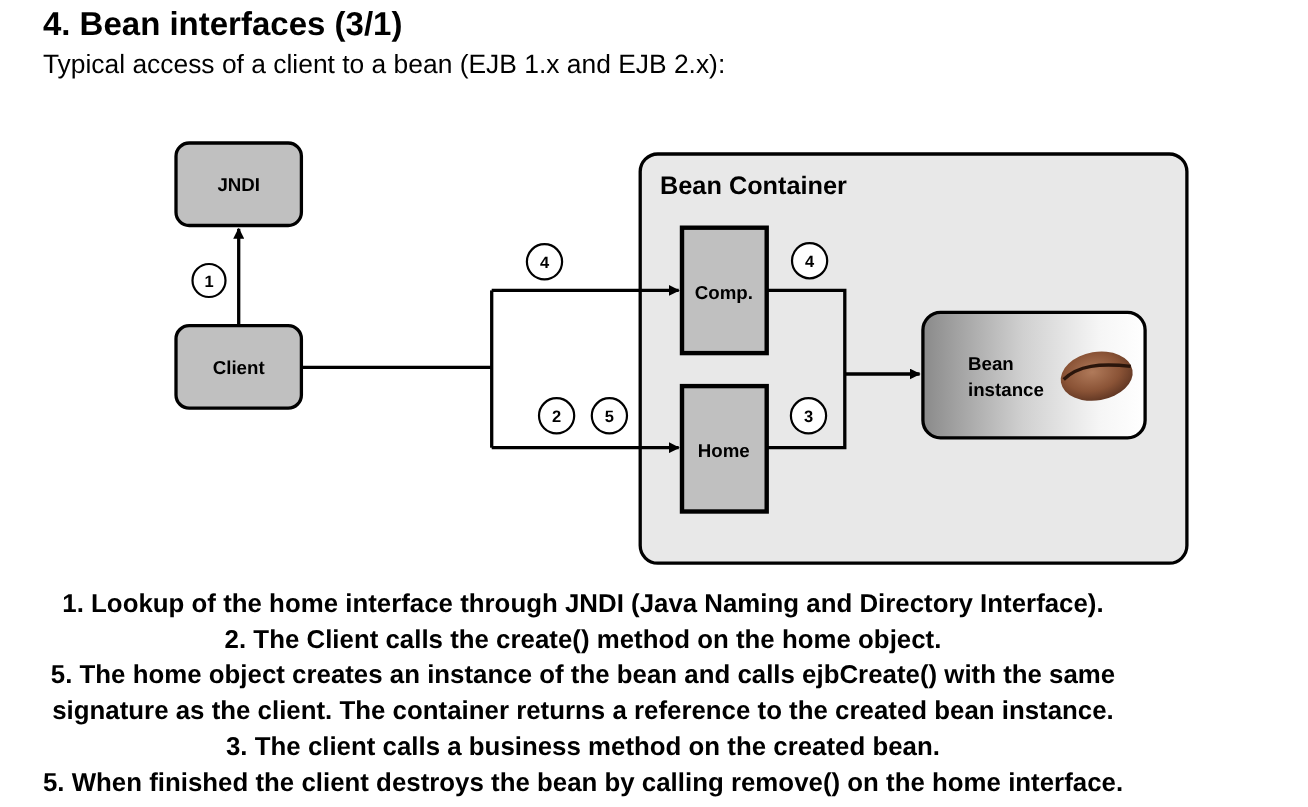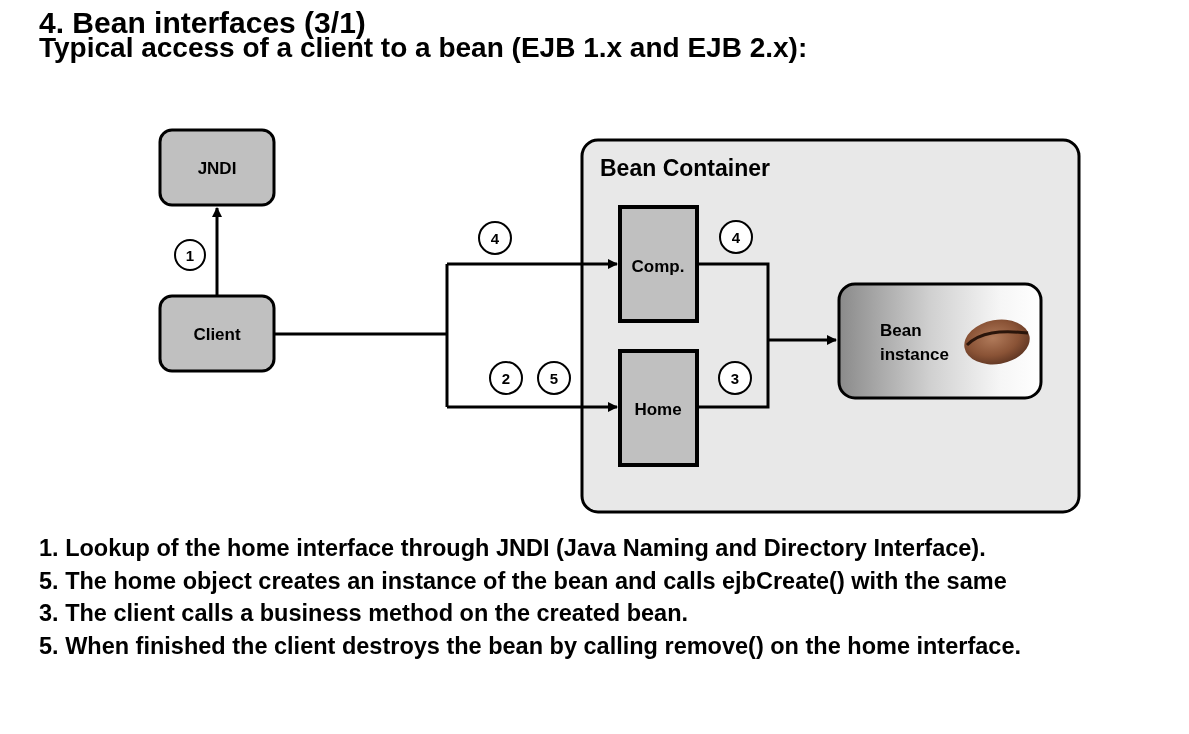--- a/index.html
+++ b/index.html
@@ -1,20 +1,20 @@
 <!DOCTYPE html>
 <html><head>
 <meta charset="utf-8">
 <style>
   html,body{margin:0;padding:0;background:#fff;}
   body{width:1189px;height:734px;position:relative;overflow:hidden;font-family:"Liberation Sans",sans-serif;color:#000;}
   .title{position:absolute;left:39px;top:6px;font-size:30px;font-weight:bold;}
-  .subtitle{position:absolute;left:39px;top:32px;font-size:28px;font-weight:bold;}
+  .subtitle{position:absolute;left:39px;top:45px;font-size:24px;font-weight:normal;}
   svg{position:absolute;left:0;top:0;}
-  .steps{position:absolute;left:39px;top:532px;font-size:23.5px;font-weight:bold;line-height:32.5px;}
+  .steps{position:absolute;left:39px;top:532px;font-size:23.5px;font-weight:bold;line-height:32.5px;text-align:center;}
   .steps div{white-space:nowrap;}
 </style>
 </head>
 <body>
 
 <div class="title">4. Bean interfaces (3/1)</div>
 <div class="subtitle">Typical access of a client to a bean (EJB 1.x and EJB 2.x):</div>
 
 <svg width="1189" height="734">
   <defs>
@@ -100,16 +100,18 @@
     <text x="554" y="384" text-anchor="middle" font-size="15" font-weight="bold" font-family="Liberation Sans, sans-serif">5</text>
   </g>
   <g>
     <circle cx="735" cy="378" r="16" fill="#fff" stroke="#000" stroke-width="2"></circle>
     <text x="735" y="384" text-anchor="middle" font-size="15" font-weight="bold" font-family="Liberation Sans, sans-serif">3</text>
   </g>
 </svg>
 
 <div class="steps">
   <div>1. Lookup of the home interface through JNDI (Java Naming and Directory Interface).</div>
+  <div>2. The Client calls the create() method on the home object.</div>
   <div>5. The home object creates an instance of the bean and calls ejbCreate() with the same</div>
+  <div>signature as the client. The container returns a reference to the created bean instance.</div>
   <div>3. The client calls a business method on the created bean.</div>
   <div>5. When finished the client destroys the bean by calling remove() on the home interface.</div>
 </div>
 
 </body></html>

